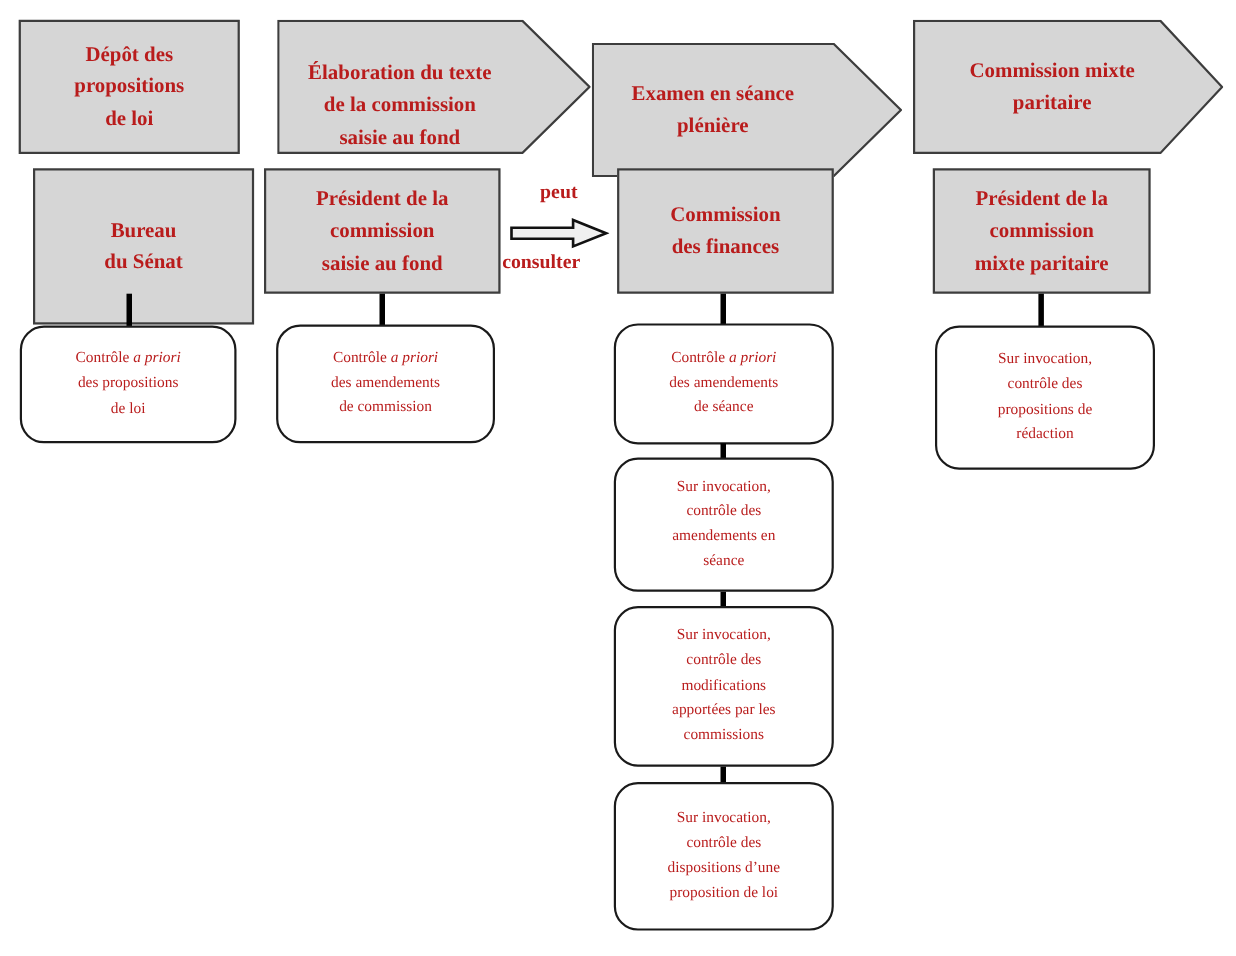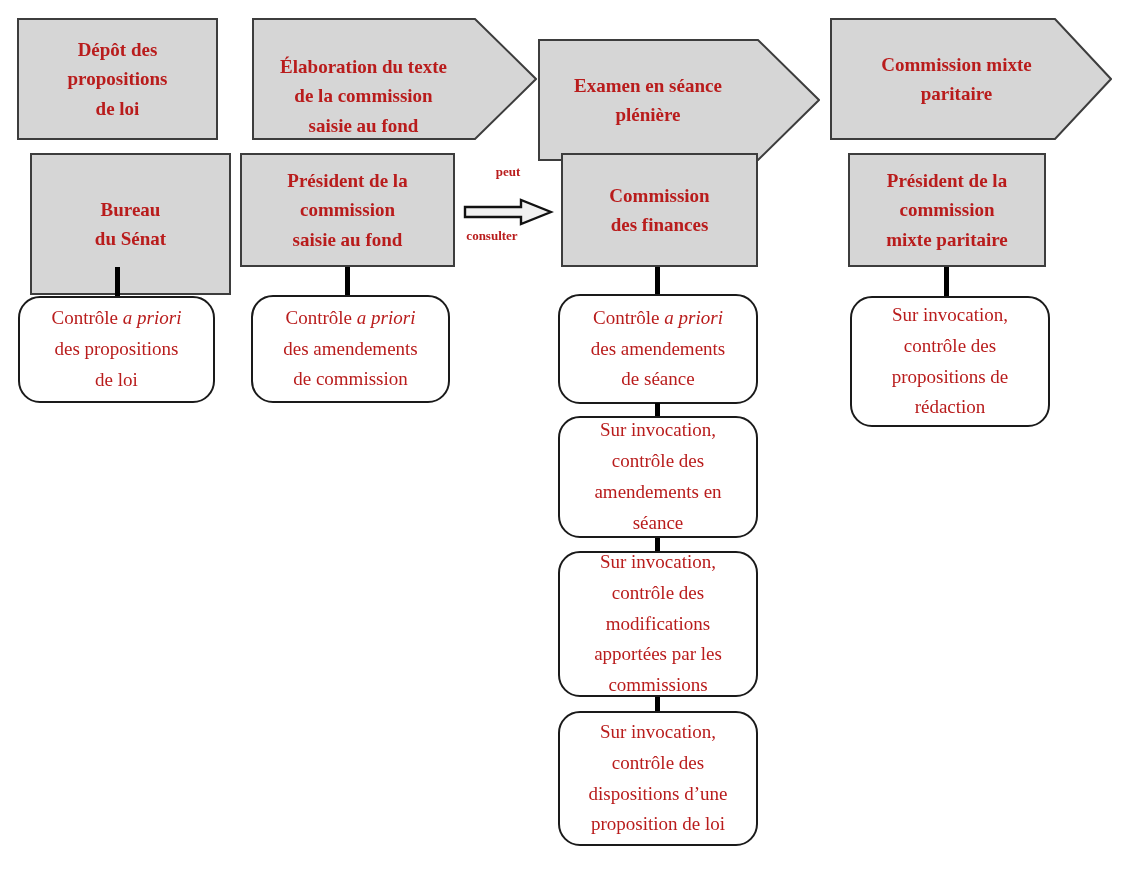--- a/index.html
+++ b/index.html
@@ -35,30 +35,30 @@
     display:flex;align-items:center;justify-content:center;
     text-align:center;white-space:pre-line;
     font-weight:700;font-size:19px;line-height:1.55;
   }
 
   
   .control{
     background:#ffffff;border:2px solid #1a1a1a;border-radius:22px;
     display:flex;align-items:center;justify-content:center;
     text-align:center;white-space:pre-line;
-    font-weight:400;font-size:19px;line-height:1.62;
+    font-weight:400;font-size:14px;line-height:1.62;
   }
   .control i{font-style:italic;}
 
   
   .connector{background:#000000;width:5px;}
 
   
   .consult-text{
-    text-align:center;font-weight:700;font-size:13px;line-height:1.2;
+    text-align:center;font-weight:700;font-size:18px;line-height:1.2;
   }
 </style>
 </head>
 <body>
 
 <div class="canvas">
 
   <div class="stage-rect abs" style="left:17px;top:18px;width:201px;height:122px;">Dépôt des
 propositions
 de loi</div>

